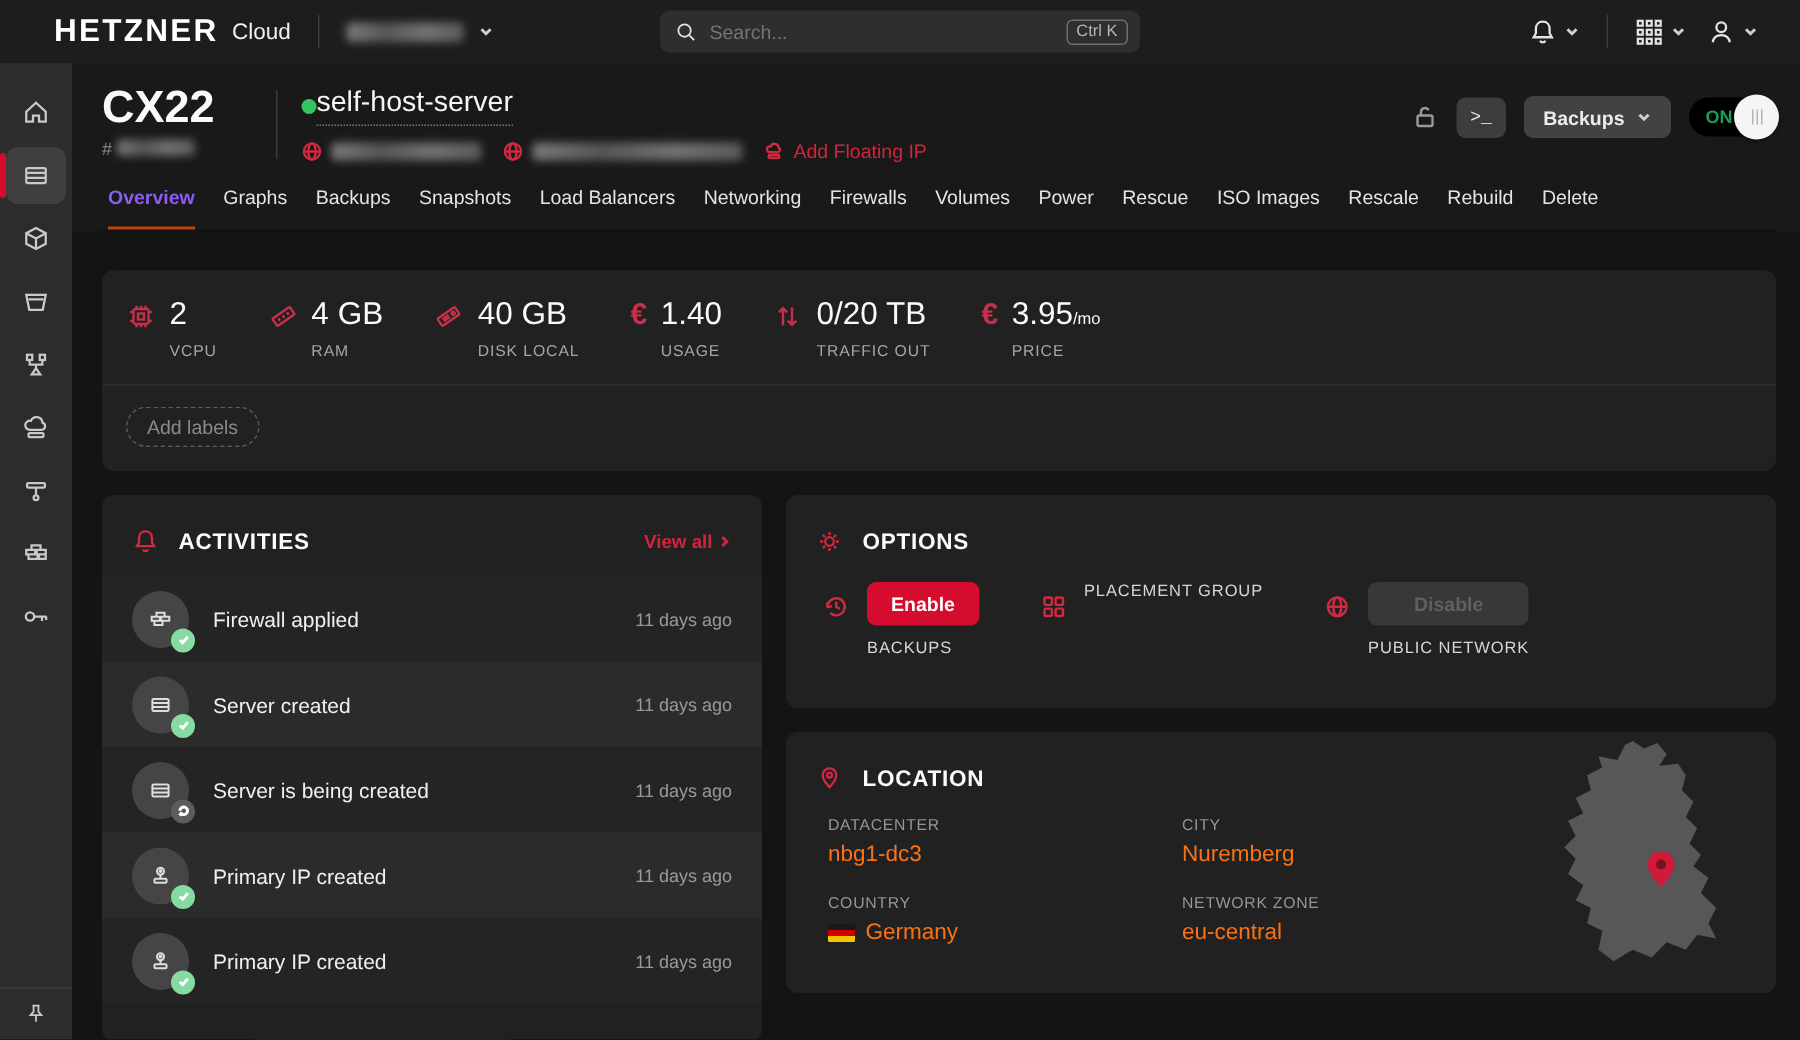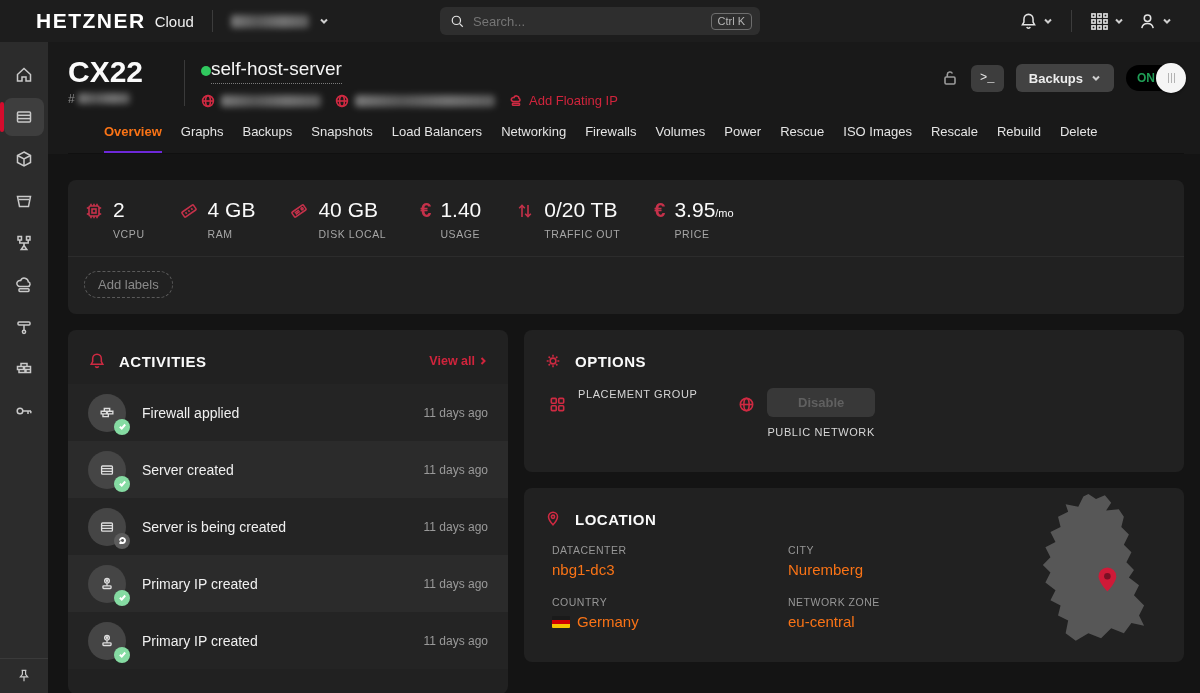--- a/index.html
+++ b/index.html
@@ -60,21 +60,21 @@
                  font-size:13px; font-weight:bold; display:flex; align-items:center; gap:8px; cursor:pointer; font-family:inherit; }
   .toggle { position:relative; width:58px; height:26px; background:#000000; border-radius:13px; display:flex; align-items:center; cursor:pointer; }
   .toggle-label { font-size:12px; font-weight:bold; color:#1f9d55; margin-left:11px; }
   .toggle-knob { position:absolute; right:-2px; top:-2px; width:30px; height:30px; background:#f5f5f5; border-radius:50%;
                  box-shadow:0 1px 3px rgba(0,0,0,.45); display:flex; align-items:center; justify-content:center; gap:2px; }
   .toggle-knob i { width:1px; height:10px; background:#b3b3b3; }
 
   
   .tabs { display:flex; gap:19px; padding:16px 4px 0 4px; border-bottom:1px solid #101010; }
   .tab { font-size:13px; color:#e4e4e4; padding-bottom:12px; cursor:pointer; white-space:nowrap; }
-  .tab.active { color:#f97316; border-bottom:2px solid #6d28d9; font-weight:bold;margin-left:32px; }
+  .tab.active { color:#8b5cf6; border-bottom:2px solid #c2410c; font-weight:bold; }
 
   
   .content { flex:1; background:#141414; padding:26px 16px 0 20px; overflow:hidden; }
   .panel { background:#212121; border-radius:8px; }
 
   .stats-panel .stats-row { display:flex; gap:34px; padding:18px 16px 16px 16px; }
   .stat { display:flex; gap:9px; align-items:flex-start; }
   .stat-ic { width:20px; height:20px; stroke:#c5314a; fill:none; stroke-width:1.6; margin-top:3px; }
   .euro-sym { color:#c5314a; font-size:20px; font-weight:bold; line-height:1.2; }
   .stat-val { font-size:21px; color:#fafafa; line-height:1.15; }
@@ -533,20 +533,31 @@
             <div class="panel-head">
               <svg class="panel-head-ic" viewBox="0 0 20 20">
                   <circle cx="10" cy="10" r="3.2"></circle>
                   <path d="M10 3v2.2M10 14.8V17M3 10h2.2M14.8 10H17M5.1 5.1l1.6 1.6M13.3 13.3l1.6 1.6M14.9 5.1l-1.6 1.6M6.7 13.3l-1.6 1.6"></path>
                 </svg>
               <span class="panel-title">OPTIONS</span>
             </div>
             <div class="opt-row">
               <div class="opt-group">
                 <svg class="opt-ic" viewBox="0 0 20 20">
+                    <path d="M4 10a6 6 0 1 1 1.8 4.3"></path>
+                    <polyline points="3.6,7 4,10.2 7.1,9.6"></polyline>
+                    <polyline points="10,6.5 10,10 12.5,11.5"></polyline>
+                  </svg>
+                <div class="opt-col">
+                  <button class="btn btn-red">Enable</button>
+                  <span class="opt-label">BACKUPS</span>
+                </div>
+              </div>
+              <div class="opt-group">
+                <svg class="opt-ic" viewBox="0 0 20 20">
                     <rect x="3.5" y="3.5" width="5.2" height="5.2" rx="1"></rect>
                     <rect x="11.3" y="3.5" width="5.2" height="5.2" rx="1"></rect>
                     <rect x="3.5" y="11.3" width="5.2" height="5.2" rx="1"></rect>
                     <rect x="11.3" y="11.3" width="5.2" height="5.2" rx="1"></rect>
                   </svg>
                 <div class="opt-col">
                   <span class="opt-label">PLACEMENT GROUP</span>
                 </div>
               </div>
               <div class="opt-group">

